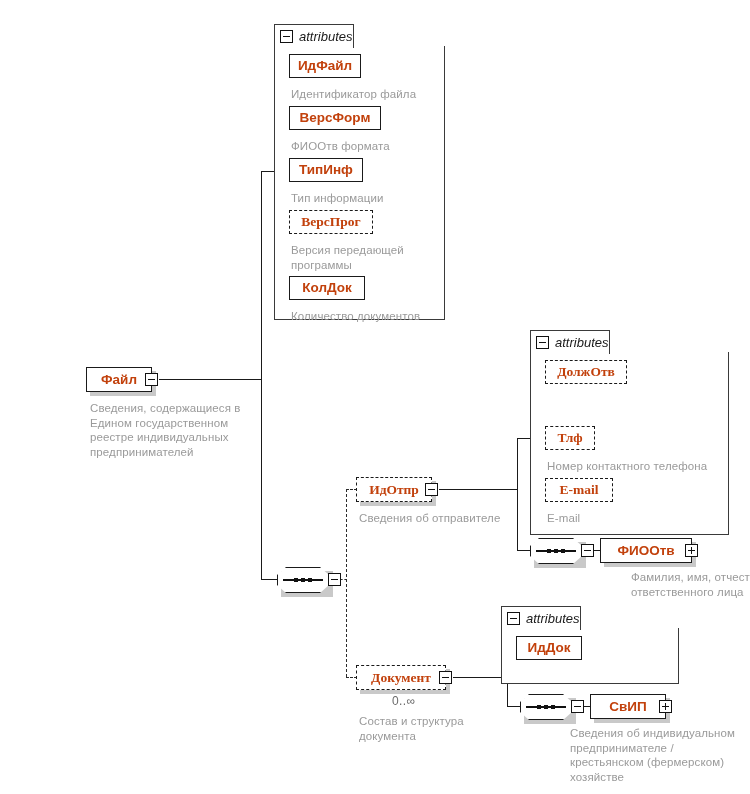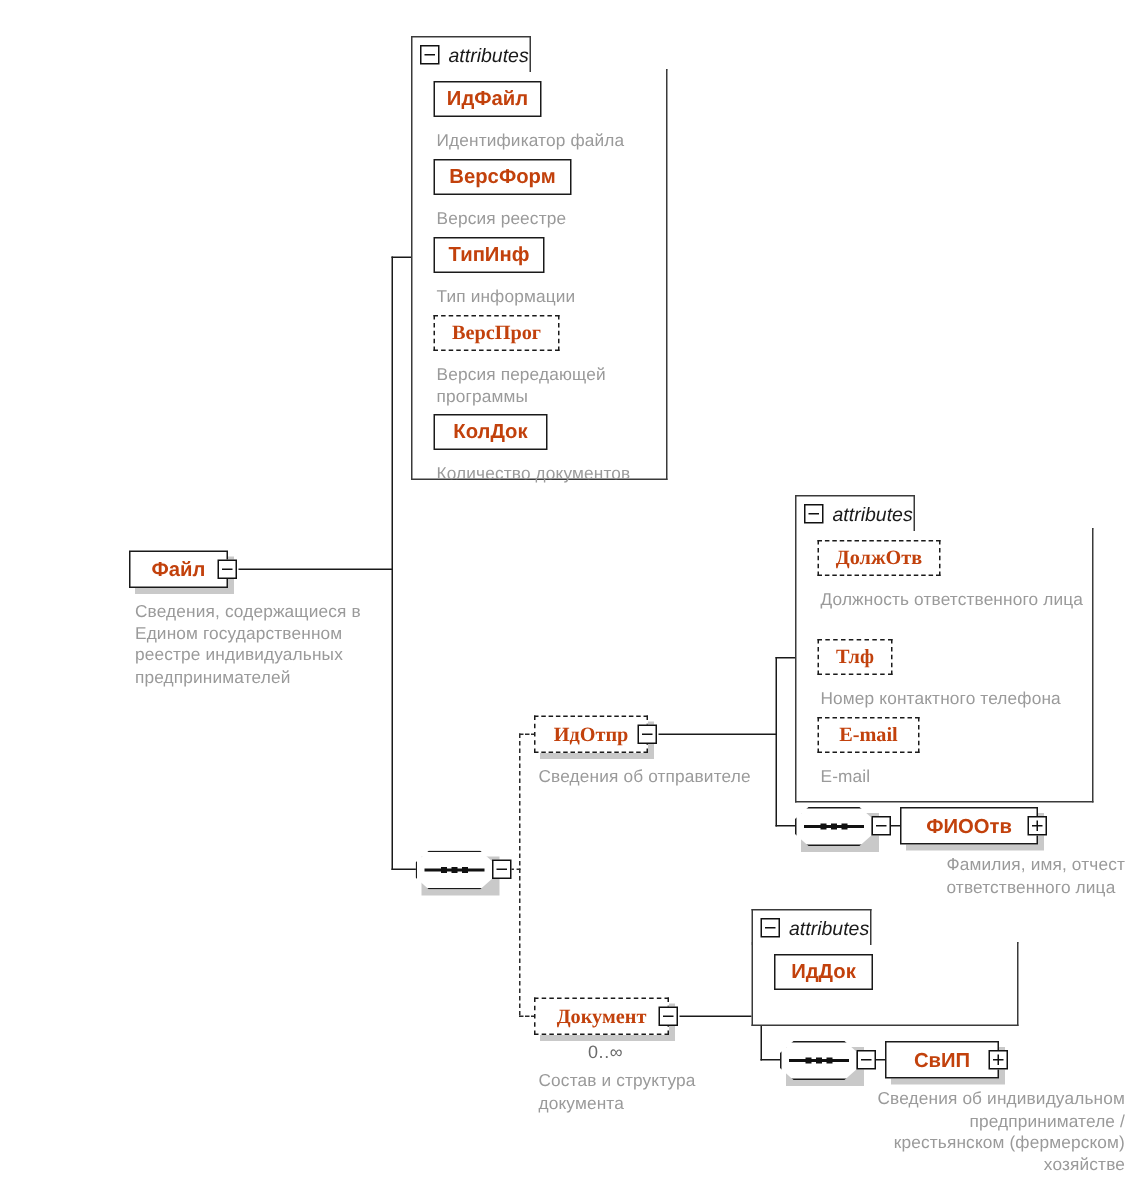--- a/index.html
+++ b/index.html
@@ -193,21 +193,21 @@
   <div class="shadow" style="left:253px;top:58px;width:72px;height:24px;"></div>
   <div class="node" style="left:249px;top:54px;width:72px;height:24px;">
     <span>ИдФайл</span>
   </div>
   <div class="caption" style="left:251px;top:87px;width:160px;">Идентификатор файла</div>
 
   <div class="shadow" style="left:253px;top:110px;width:92px;height:24px;"></div>
   <div class="node" style="left:249px;top:106px;width:92px;height:24px;">
     <span>ВерсФорм</span>
   </div>
-  <div class="caption" style="left:251px;top:139px;width:160px;">Версия реестре</div>
+  <div class="caption" style="left:251px;top:139px;width:160px;">ФИООтв формата</div>
 
   <div class="shadow" style="left:253px;top:162px;width:74px;height:24px;"></div>
   <div class="node" style="left:249px;top:158px;width:74px;height:24px;">
     <span>ТипИнф</span>
   </div>
   <div class="caption" style="left:251px;top:191px;width:160px;">Тип информации</div>
 
   <div class="shadow" style="left:253px;top:214px;width:84px;height:24px;"></div>
   <div class="node dashed" style="left:249px;top:210px;width:84px;height:24px;">
     <span>ВерсПрог</span>
@@ -268,21 +268,20 @@
     <span class="tgl"></span>
     <span class="lbl">attributes</span>
   </div>
   <div class="attr-topline" style="left:568px;top:352px;width:121px;"></div>
   <div class="attrbox" style="left:490px;top:352px;width:199px;height:183px;"></div>
 
   <div class="shadow" style="left:509px;top:364px;width:82px;height:24px;"></div>
   <div class="node dashed" style="left:505px;top:360px;width:82px;height:24px;">
     <span>ДолжОтв</span>
   </div>
-  <div class="caption" style="left:507px;top:393px;width:180px;">Должность ответственного лица</div>
 
   <div class="shadow" style="left:509px;top:430px;width:50px;height:24px;"></div>
   <div class="node dashed" style="left:505px;top:426px;width:50px;height:24px;">
     <span>Тлф</span>
   </div>
   <div class="caption" style="left:507px;top:459px;width:190px;">Номер контактного телефона</div>
 
   <div class="shadow" style="left:509px;top:482px;width:68px;height:24px;"></div>
   <div class="node dashed" style="left:505px;top:478px;width:68px;height:24px;">
     <span>E-mail</span>
@@ -347,15 +346,15 @@
   </div>
   <div class="ln h" style="left:531px;top:706px;width:9px;"></div>
   <div class="tgl inline" style="left:531px;top:700px;"></div>
   <div class="ln h" style="left:543px;top:706px;width:8px;"></div>
 
   <div class="shadow" style="left:554px;top:698px;width:76px;height:25px;"></div>
   <div class="node" style="left:550px;top:694px;width:76px;height:25px;">
     <span>СвИП</span>
     <span class="tgl plus edge"></span>
   </div>
-  <div class="caption" style="left:530px;top:726px;width:180px;text-align:right;">Сведения об индивидуальном предпринимателе / крестьянском (фермерском) хозяйстве</div>
+  <div class="caption" style="left:530px;top:726px;width:180px;">Сведения об индивидуальном предпринимателе / крестьянском (фермерском) хозяйстве</div>
 
 </div>
 
 </body></html>

